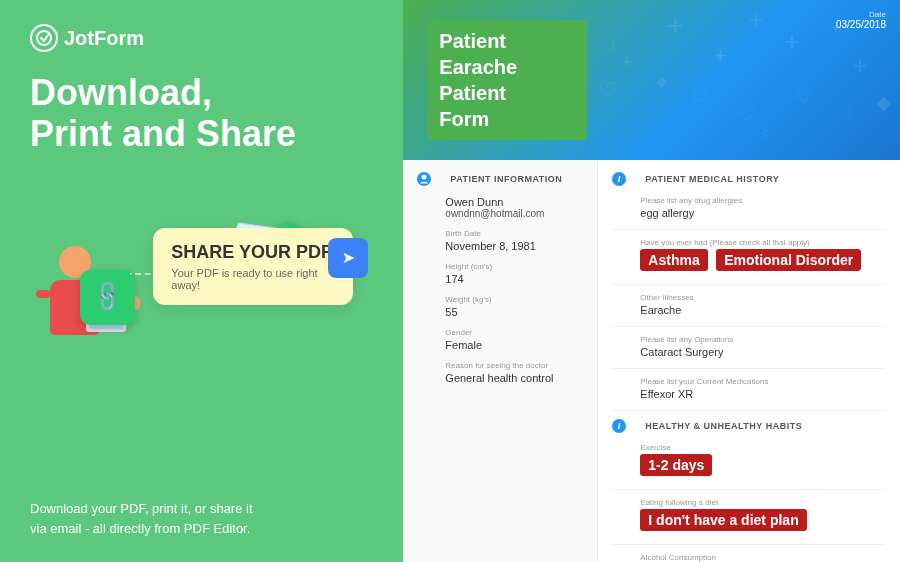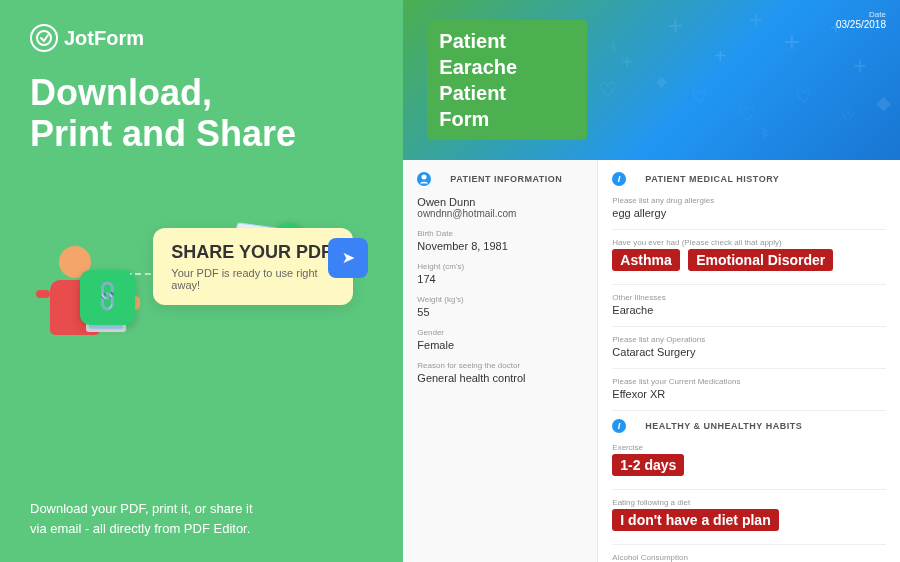--- a/index.html
+++ b/index.html
@@ -342,20 +342,21 @@
       align-items: center;
       justify-content: center;
       color: white;
       font-size: 8px;
       font-style: italic;
       font-weight: bold;
     }
 
     .field-group {
       margin-bottom: 10px;
+      margin-left: 28px;
     }
     .field-label {
       font-size: 8px;
       color: #999;
       margin-bottom: 2px;
     }
     .field-value {
       font-size: 11px;
       color: #333;
       font-weight: 400;

